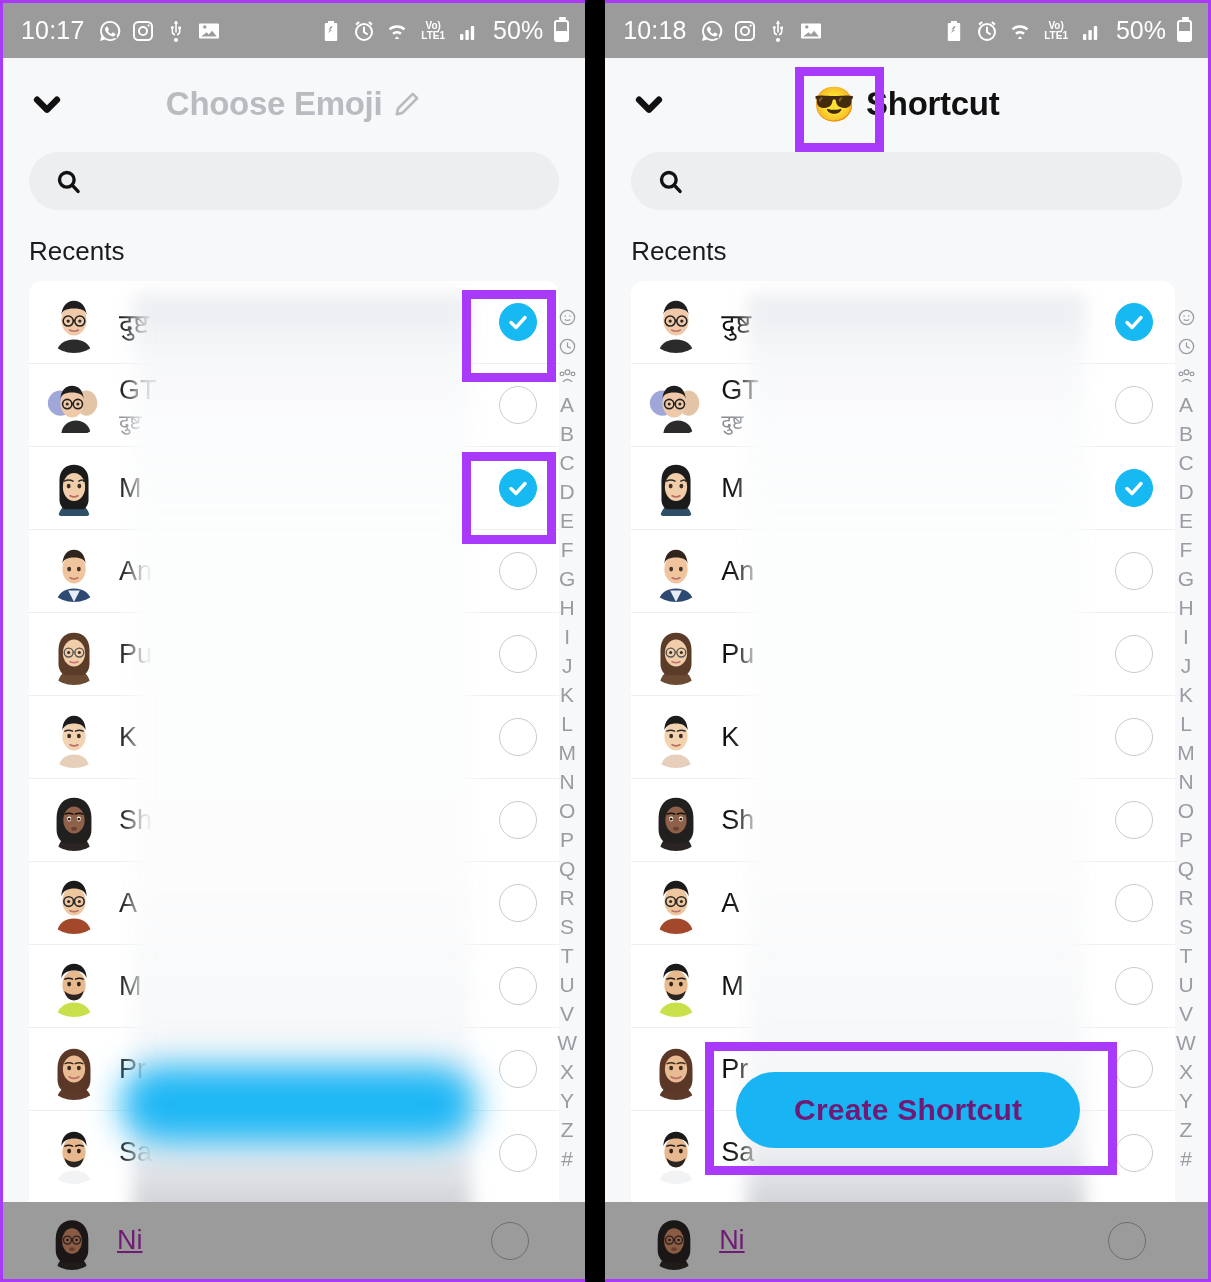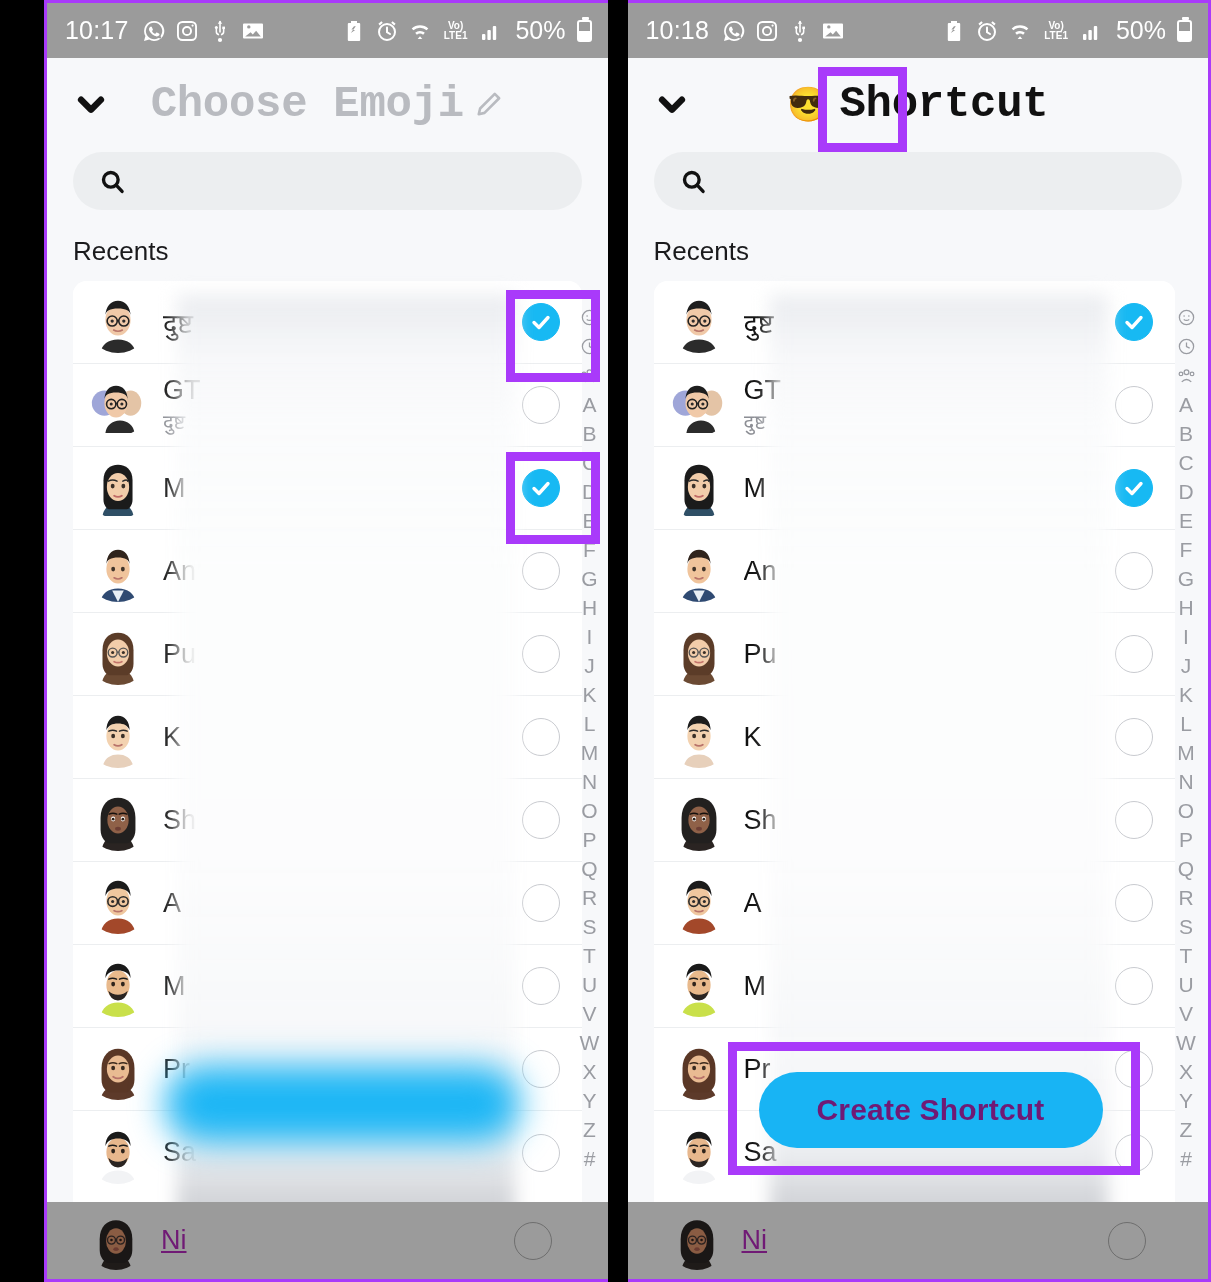--- a/index.html
+++ b/index.html
@@ -18,21 +18,20 @@
 
   
   .panel {
     position: relative;
     width: 592px; height: 1282px;
     background: #f7f8fa;
     overflow: hidden;
     border: 3px solid #a93afa;
     border-top-width: 3px;
     border-bottom-width: 3px;
-    margin-left: 44px;
   }
   .panel.left  { border-right: none; }
   .panel.right { width: 613px; border-left: none; margin-left: 20px; }
 
   
   .statusbar {
     height: 55px;
     background: #9b9b9b;
     display: flex;
     align-items: center;
@@ -71,21 +70,21 @@
   }
   .chev svg { width: 34px; height: 34px; stroke: #111; stroke-width: 4.5; fill: none;
               stroke-linecap: round; stroke-linejoin: round; }
   .title-wrap {
     position: absolute; left: 0; right: 0; top: 0; bottom: 0;
     display: flex; align-items: center; justify-content: center;
     gap: 10px; pointer-events: none;
   }
   .title-wrap > * { pointer-events: auto; }
   .title {
-    font-size: 44px; font-weight: 700; letter-spacing: -.3px; font-family: Liberation Mono, monospace;
+    font-size: 33px; font-weight: 700; letter-spacing: -.3px;
   }
   .title.muted { color: #b9bbc0; }
   .title.dark  { color: #111; }
   .pencil { width: 30px; height: 30px; display:block; }
   .pencil svg { width: 100%; height: 100%; fill: none; stroke: #b9bbc0; stroke-width: 2.1;
                 stroke-linecap: round; stroke-linejoin: round; }
   .title-emoji { font-size: 34px; line-height: 1; }
 
   
   .searchbar {

